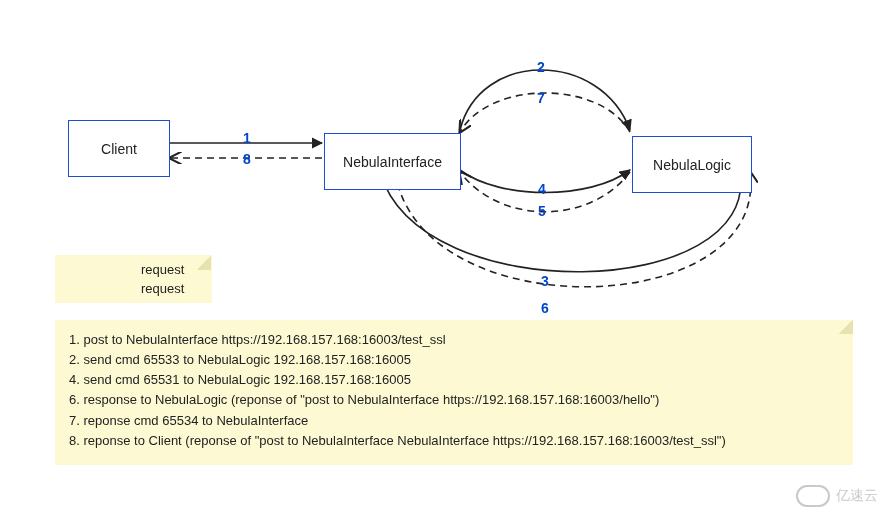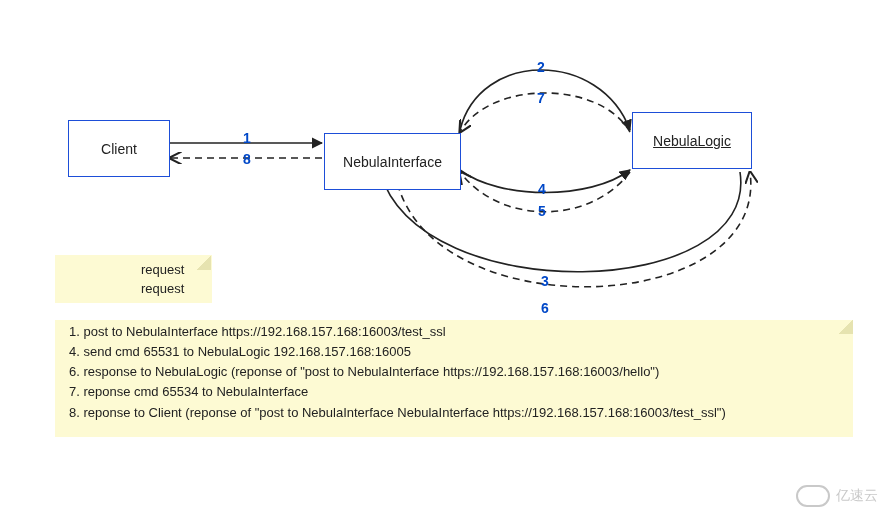--- a/index.html
+++ b/index.html
@@ -40,21 +40,21 @@
   }
   .legend-row {
     display: flex;
     align-items: center;
     gap: 10px;
     padding: 2px 10px;
   }
   .steps-box {
     position: absolute;
     background: #fdfad3;
-    padding: 2px 14px 14px 14px;
+    padding: 10px 14px 14px 14px;
     font-size: 13px;
     line-height: 1.55;
   }
   .steps-box ol {
     margin: 0; padding: 0; list-style: none;
   }
   .lbl {
     position: absolute;
     color: #0048c8;
     font-weight: 700;
@@ -118,21 +118,21 @@
     <line x1="70" y1="269" x2="130" y2="269" stroke="#222" stroke-width="1.6" marker-end="url(#arrow)"></line>
     <line x1="70" y1="288" x2="130" y2="288" stroke="#222" stroke-width="1.6" stroke-dasharray="7 5" marker-end="url(#arrowOpen)"></line>
   </svg>
 
   <div class="node" style="left:68px; top:120px; width:100px; height:55px;">
     <span>Client</span>
   </div>
   <div class="node" style="left:324px; top:133px; width:135px; height:55px;">
     <span>NebulaInterface</span>
   </div>
-  <div class="node" style="left:632px; top:112px; width:118px; height:55px;text-decoration:underline;">
+  <div class="node" style="left:632px; top:136px; width:118px; height:55px;">
     <span>NebulaLogic</span>
   </div>
 
   <span class="lbl" style="left:247px; top:138px;">1</span>
   <span class="lbl" style="left:247px; top:159px;">8</span>
   <span class="lbl" style="left:541px; top:67px;">2</span>
   <span class="lbl" style="left:541px; top:98px;">7</span>
   <span class="lbl" style="left:542px; top:189px;">4</span>
   <span class="lbl" style="left:542px; top:211px;">5</span>
   <span class="lbl" style="left:545px; top:281px;">3</span>
@@ -145,20 +145,21 @@
     </div>
     <div class="legend-row" style="margin-left:75px;">
       <span>request</span>
     </div>
   </div>
 
   <div class="steps-box" style="left:55px; top:320px; width:770px;">
     <div class="corner"></div>
     <ol>
       <li>1. post to NebulaInterface https://192.168.157.168:16003/test_ssl</li>
+      <li>2. send cmd 65533 to  NebulaLogic 192.168.157.168:16005</li>
       <li>4. send cmd 65531 to  NebulaLogic 192.168.157.168:16005</li>
       <li>6. response to NebulaLogic (reponse of "post to NebulaInterface https://192.168.157.168:16003/hello")</li>
       <li>7. reponse cmd 65534 to NebulaInterface</li>
       <li>8. reponse to Client (reponse of "post to NebulaInterface NebulaInterface https://192.168.157.168:16003/test_ssl")</li>
     </ol>
   </div>
 
   <div class="watermark">
     <span class="cloud"></span>
     <span>亿速云</span>

